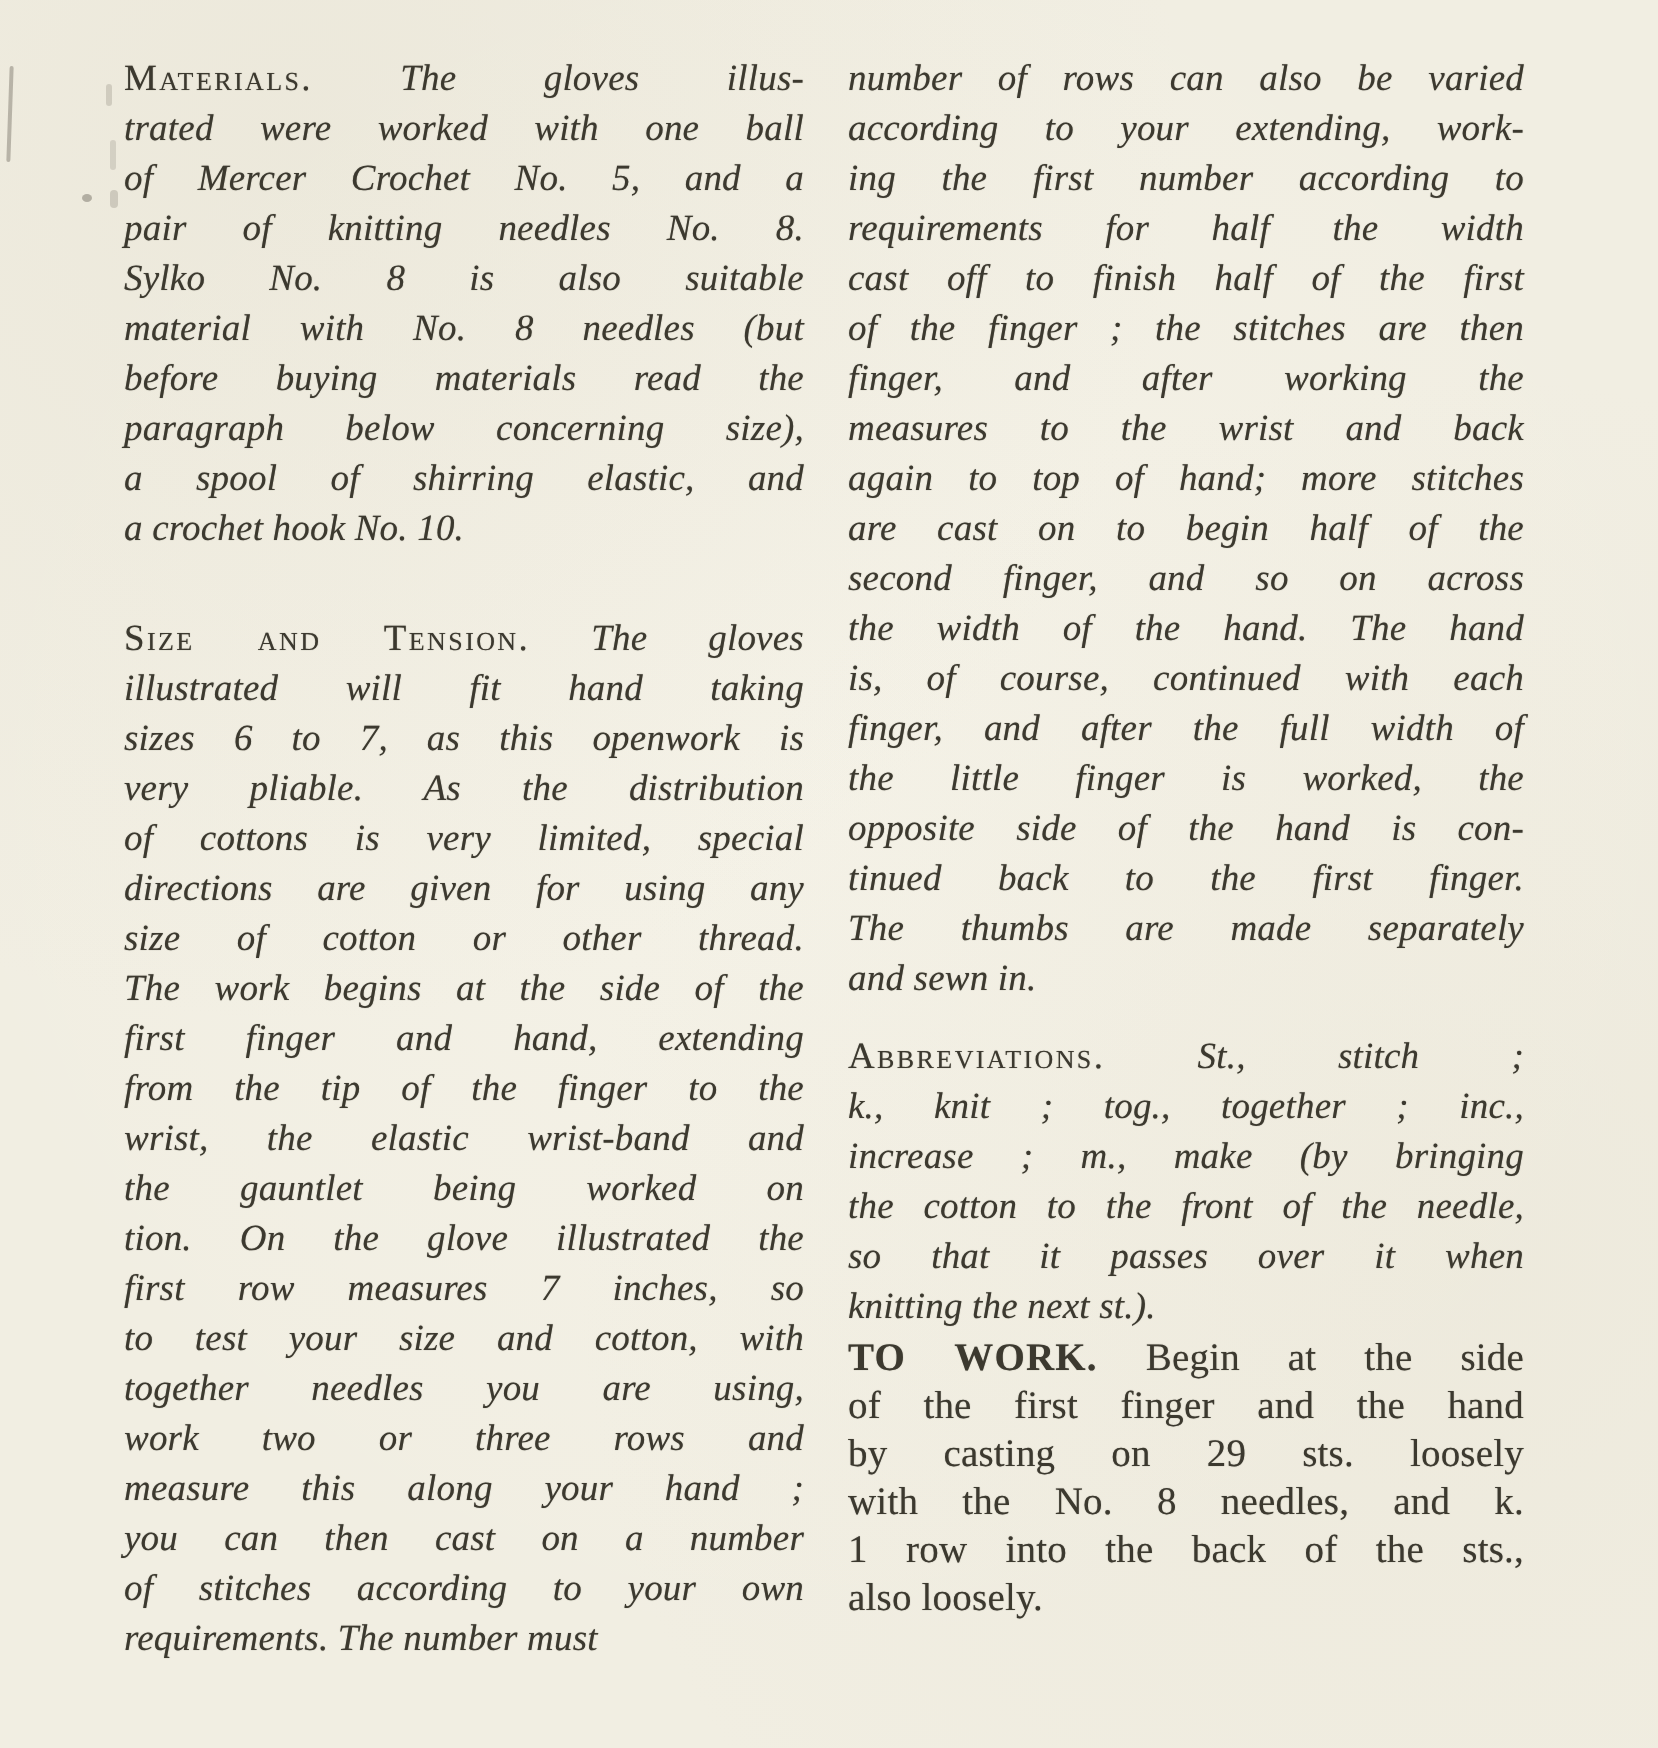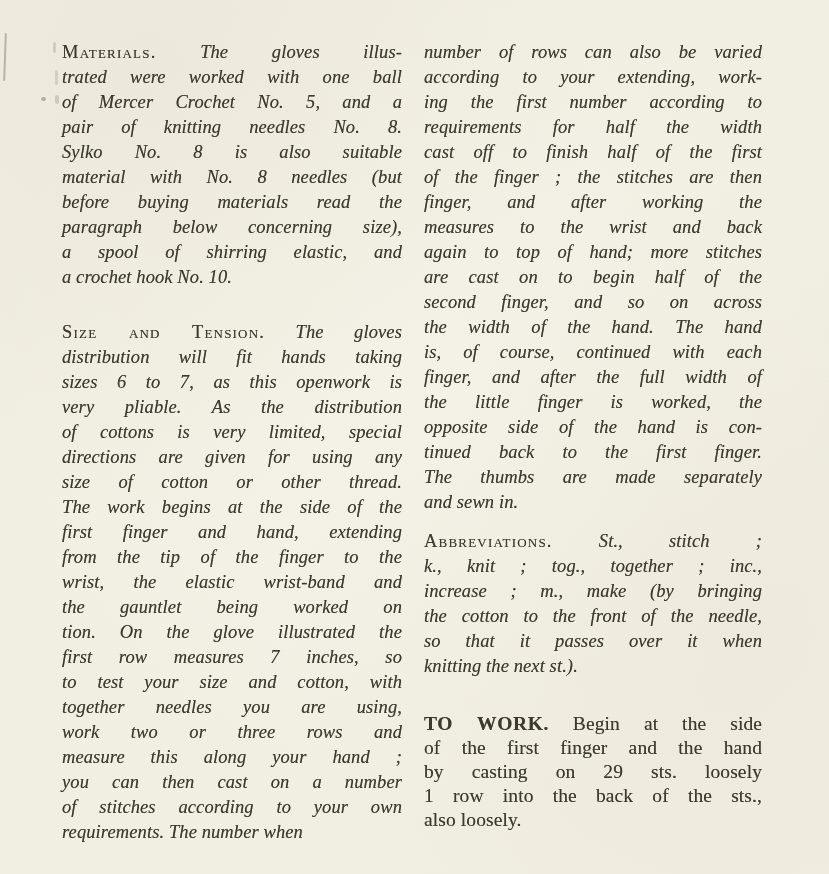--- a/index.html
+++ b/index.html
@@ -18,29 +18,29 @@
     overflow:hidden;
     color:var(--ink);
     background:
       radial-gradient(circle at 18% 8%, rgba(225,220,203,0.30), transparent 42%),
       radial-gradient(circle at 88% 72%, rgba(228,223,206,0.28), transparent 46%),
       radial-gradient(circle at 50% 45%, rgba(252,250,242,0.35), transparent 70%),
       var(--paper);
   }
   .columns{
     display:flex;
-    padding:40px 0 0 62px;
+    padding:28px 0 0 62px;
     gap:22px;
   }
   .col{width:340px;}
   .col.right{width:338px;}
   .para{margin:0;}
   .col.left .para + .para{margin-top:30px;}
   .col.right .para + .para{margin-top:14px;}
-  .col.right .para.p-roman{margin-top:33px;}
+  .col.right .para.p-roman{margin-top:1px;}
   .line{
     text-align:justify;
     text-align-last:justify;
     -moz-text-align-last:justify;
     height:25px;
     line-height:25px;
     font-size:18.5px;
     font-style:italic;
     letter-spacing:0.1px;
     text-shadow:0 0 0.5px rgba(61,58,48,0.55);
@@ -89,40 +89,40 @@
           <div class="line">pair of knitting needles No. 8.</div>
           <div class="line">Sylko No. 8 is also suitable</div>
           <div class="line">material with No. 8 needles (but</div>
           <div class="line">before buying materials read the</div>
           <div class="line">paragraph below concerning size),</div>
           <div class="line">a spool of shirring elastic, and</div>
           <div class="line last">a crochet hook No. 10.</div>
         </div>
         <div class="para p-italic">
           <div class="line"><span class="h-smallcaps">Size and Tension.</span> The gloves</div>
-          <div class="line">distribution will fit hands taking</div>
+          <div class="line">illustrated will fit hand taking</div>
           <div class="line">sizes 6 to 7, as this openwork is</div>
           <div class="line">very pliable.  As the distribution</div>
           <div class="line">of cottons is very limited, special</div>
           <div class="line">directions are given for using any</div>
           <div class="line">size of cotton or other thread.</div>
           <div class="line">The work begins at the side of the</div>
           <div class="line">first finger and hand, extending</div>
           <div class="line">from the tip of the finger to the</div>
           <div class="line">wrist, the elastic wrist-band and</div>
           <div class="line">the gauntlet being worked on</div>
           <div class="line">tion.  On the glove illustrated the</div>
           <div class="line">first row measures 7 inches, so</div>
           <div class="line">to test your size and cotton, with</div>
           <div class="line">together needles you are using,</div>
           <div class="line">work two or three rows and</div>
           <div class="line">measure this along your hand ;</div>
           <div class="line">you can then cast on a number</div>
           <div class="line">of stitches according to your own</div>
-          <div class="line last">requirements.  The number when</div>
+          <div class="line last">requirements.  The number must</div>
         </div>
       </div>
     <div class="col right">
         <div class="para p-italic">
           <div class="line">number of rows can also be varied</div>
           <div class="line">according to your extending, work-</div>
           <div class="line">ing the first number according to</div>
           <div class="line">requirements for half the width</div>
           <div class="line">cast off to finish half of the first</div>
           <div class="line">of the finger ; the stitches are then</div>
@@ -145,18 +145,19 @@
           <div class="line">k., knit ; tog., together ; inc.,</div>
           <div class="line">increase ; m., make (by bringing</div>
           <div class="line">the cotton to the front of the needle,</div>
           <div class="line">so that it passes over it when</div>
           <div class="line last">knitting the next st.).</div>
         </div>
         <div class="para p-roman">
           <div class="line"><span class="h-bold">TO WORK.</span> Begin at the side</div>
           <div class="line">of the first finger and the hand</div>
           <div class="line">by casting on 29 sts. loosely</div>
+          <div class="line">with the No. 8 needles, and k.</div>
           <div class="line">1 row into the back of the sts.,</div>
           <div class="line last">also loosely.</div>
         </div>
       </div>
   </div>
 </div>
 
 </body></html>

